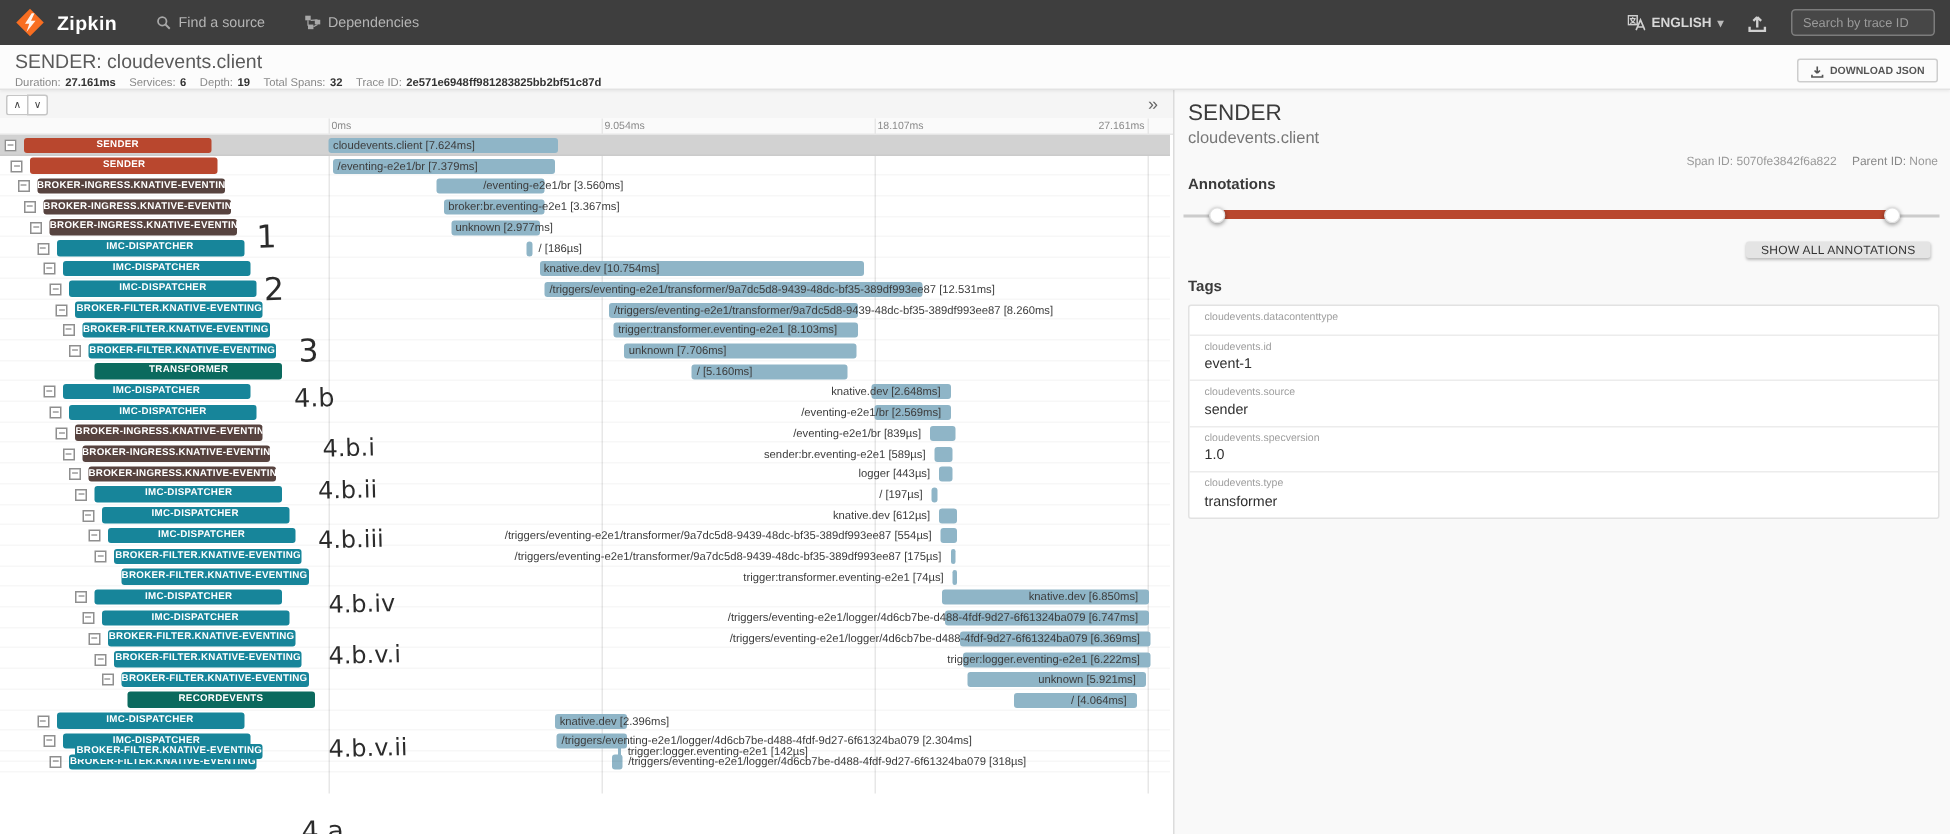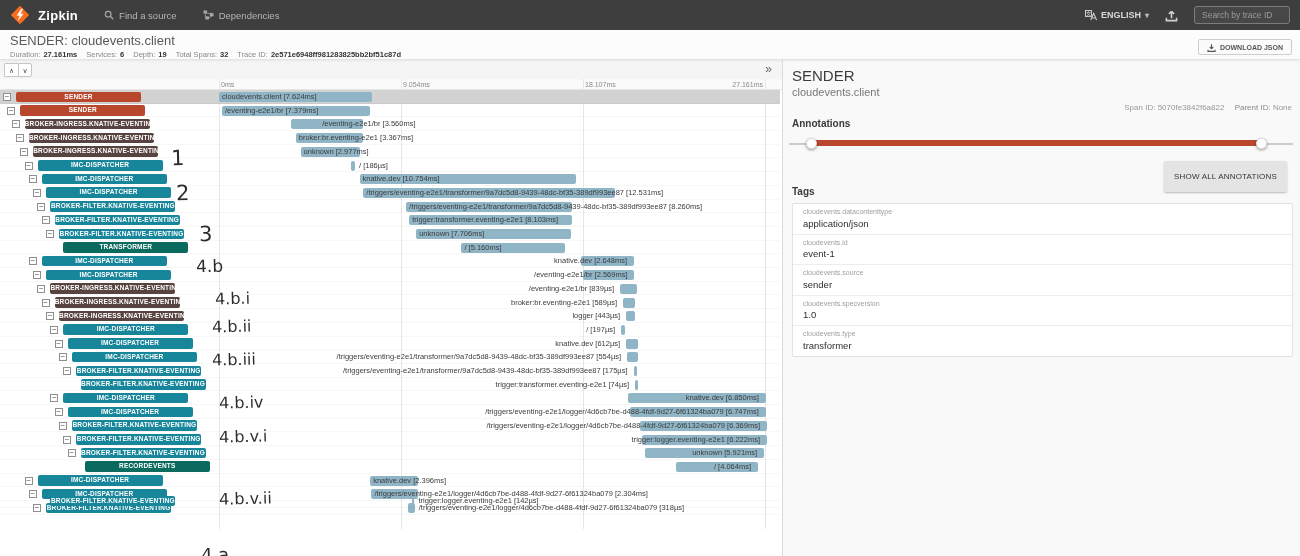--- a/index.html
+++ b/index.html
@@ -65,21 +65,21 @@
   .d-title { position:absolute; left:9px; top:7px; font-size:15px; color:#3c3c3c; }
   .d-sub { position:absolute; left:9px; top:26px; font-size:11px; color:#777; }
   .d-ids { position:absolute; right:8px; top:43px; font-size:8px; color:#999; }
   .d-ids b { color:#888; font-weight:normal; margin-left:8px; }
   .d-h { position:absolute; left:9px; font-size:10px; font-weight:bold; color:#3a3a3a; }
   .sl-track { position:absolute; left:6px; right:7px; top:83px; height:2px; background:#ccc; }
   .sl-red { position:absolute; top:80px; height:6px; border-radius:3px; cursor:pointer; }
   .sl-handle { position:absolute; top:78px; width:11px; height:11px; border-radius:50%; background:#fff;
     border:1px solid rgba(0,0,0,.12); box-shadow:0 1px 3px rgba(0,0,0,.4); cursor:pointer; }
   .show-all { position:absolute; right:13px; top:101px; background:#e4e4e4; border:none; border-radius:2px;
-    box-shadow:0 1px 2px rgba(0,0,0,.25); font-size:8px; color:#333; padding:11px 10px; cursor:pointer;
+    box-shadow:0 1px 2px rgba(0,0,0,.25); font-size:8px; color:#333; padding:1px 10px; cursor:pointer;
     font-family:"Liberation Sans", sans-serif; letter-spacing:.2px; }
   .tags-card { position:absolute; left:9px; right:7px; top:143px; background:#fff;
     border:1px solid #e2e2e2; border-radius:2px; }
   .tag-row { padding:4px 10px 5px; border-bottom:1px solid #ececec; }
   .tag-row:last-child { border-bottom:none; }
   .tag-key { font-size:7px; color:#9e9e9e; margin-bottom:2.5px; }
   .tag-val { font-size:9.5px; color:#2f2f2f; }
 
   .icon-svg { display:block; }
 </style>
@@ -257,21 +257,21 @@
           <div class="trow" style="top: 221.8px;">
             <div class="tbox" style="left: 37.4px;">−</div>
             <div class="tbadge" style="left: 50.4px; background: rgb(87, 67, 63);">BROKER-INGRESS.KNATIVE-EVENTING</div>
             <div class="tbar" style="left: 620.042px; width: 16.8659px; background: rgb(143, 181, 199);"></div>
             <div class="tlabel" style="right: 165.958px;">/eventing-e2e1/br [839µs]</div>
           </div>
           <div class="trow" style="top: 235.5px;">
             <div class="tbox" style="left: 41.7px;">−</div>
             <div class="tbadge" style="left: 54.7px; background: rgb(87, 67, 63);">BROKER-INGRESS.KNATIVE-EVENTING</div>
             <div class="tbar" style="left: 623.057px; width: 11.8403px; background: rgb(143, 181, 199);"></div>
-            <div class="tlabel" style="right: 162.943px;">broker:br.eventing-e2e1 [589µs]</div>
+            <div class="tlabel" style="right: 162.943px;">sender:br.eventing-e2e1 [589µs]</div>
           </div>
           <div class="trow" style="top: 249.2px;">
             <div class="tbox" style="left: 46px;">−</div>
             <div class="tbadge" style="left: 59px; background: rgb(87, 67, 63);">BROKER-INGRESS.KNATIVE-EVENTING</div>
             <div class="tbar" style="left: 626.073px; width: 8.90534px; background: rgb(143, 181, 199);"></div>
             <div class="tlabel" style="right: 159.927px;">logger [443µs]</div>
           </div>
           <div class="trow" style="top: 262.9px;">
             <div class="tbox" style="left: 50.3px;">−</div>
             <div class="tbadge" style="left: 63.3px; background: rgb(23, 133, 154);">IMC-DISPATCHER</div>
@@ -387,21 +387,20 @@
       <div class="d-h" style="top:58px;">Annotations</div>
       <div class="sl-track"></div>
       <div class="sl-red" id="sl-red" style="left: 28.725px; width: 449.45px; background: rgb(185, 71, 46);"></div>
       <div class="sl-handle" id="sl-h1" style="left: 23.225px;"></div>
       <div class="sl-handle" id="sl-h2" style="left: 472.675px;"></div>
       <button class="show-all">SHOW ALL ANNOTATIONS</button>
       <div class="d-h" style="top:126px;">Tags</div>
       <div class="tags-card" id="tags-card">
           <div class="tag-row">
             <div class="tag-key">cloudevents.datacontenttype</div>
-            <div class="tag-val">application/json</div>
           </div>
           <div class="tag-row">
             <div class="tag-key">cloudevents.id</div>
             <div class="tag-val">event-1</div>
           </div>
           <div class="tag-row">
             <div class="tag-key">cloudevents.source</div>
             <div class="tag-val">sender</div>
           </div>
           <div class="tag-row">

